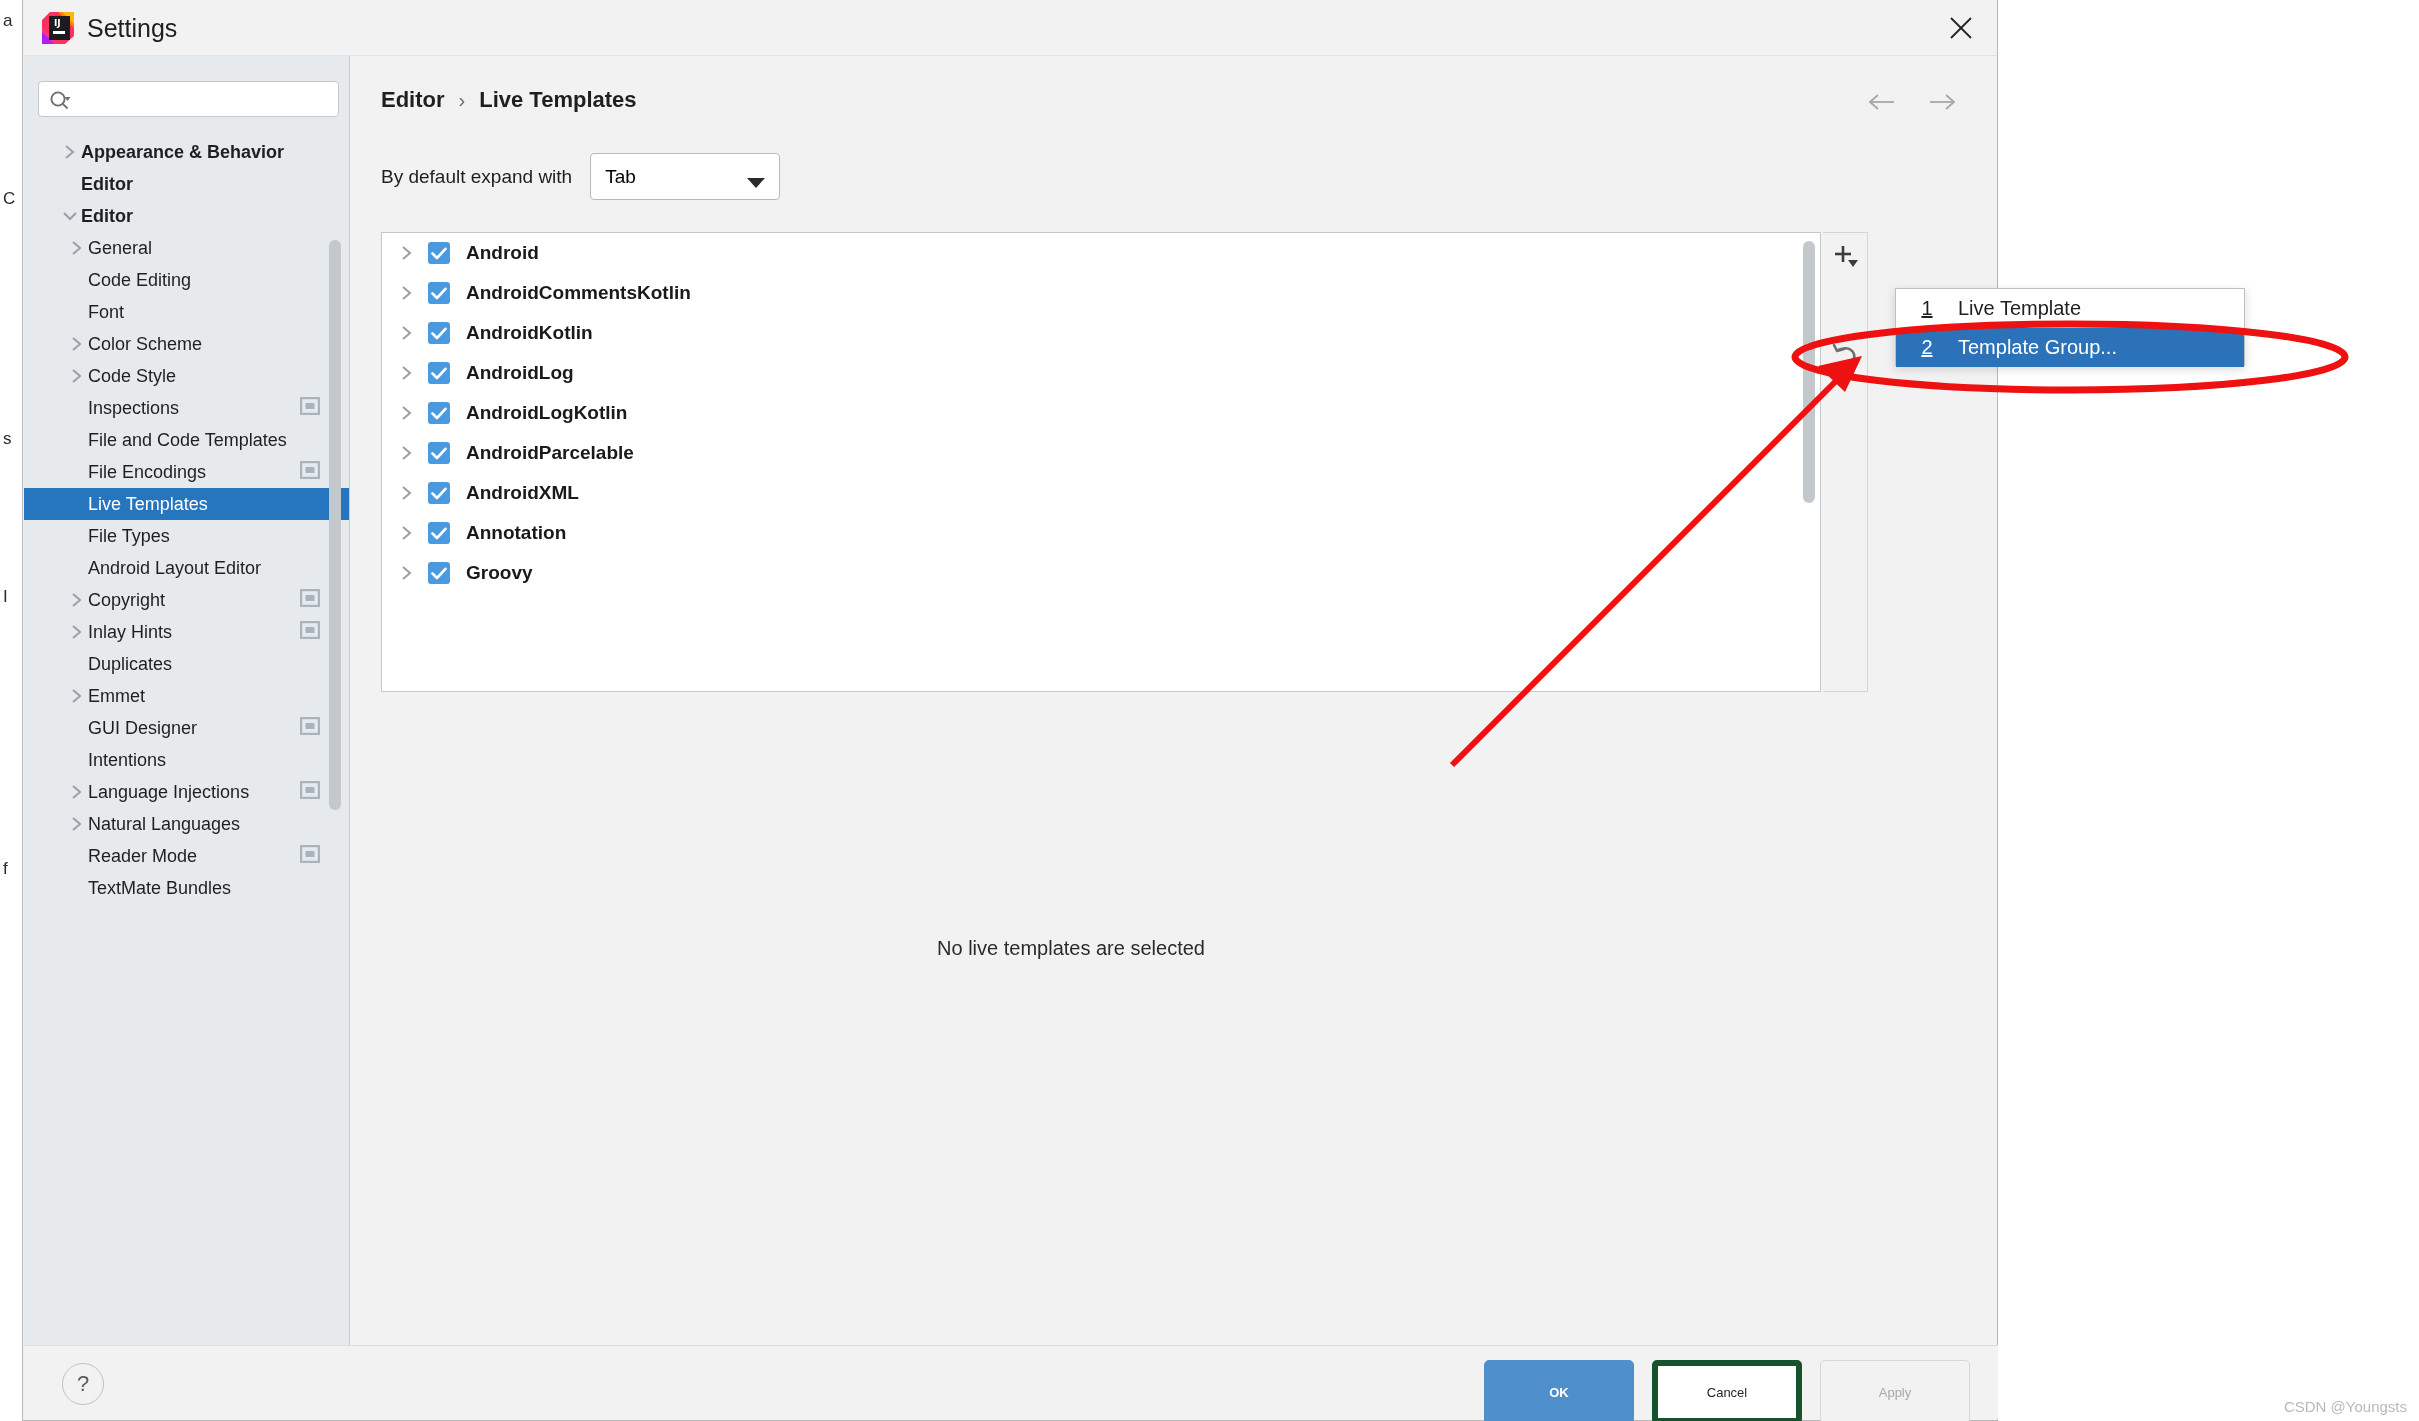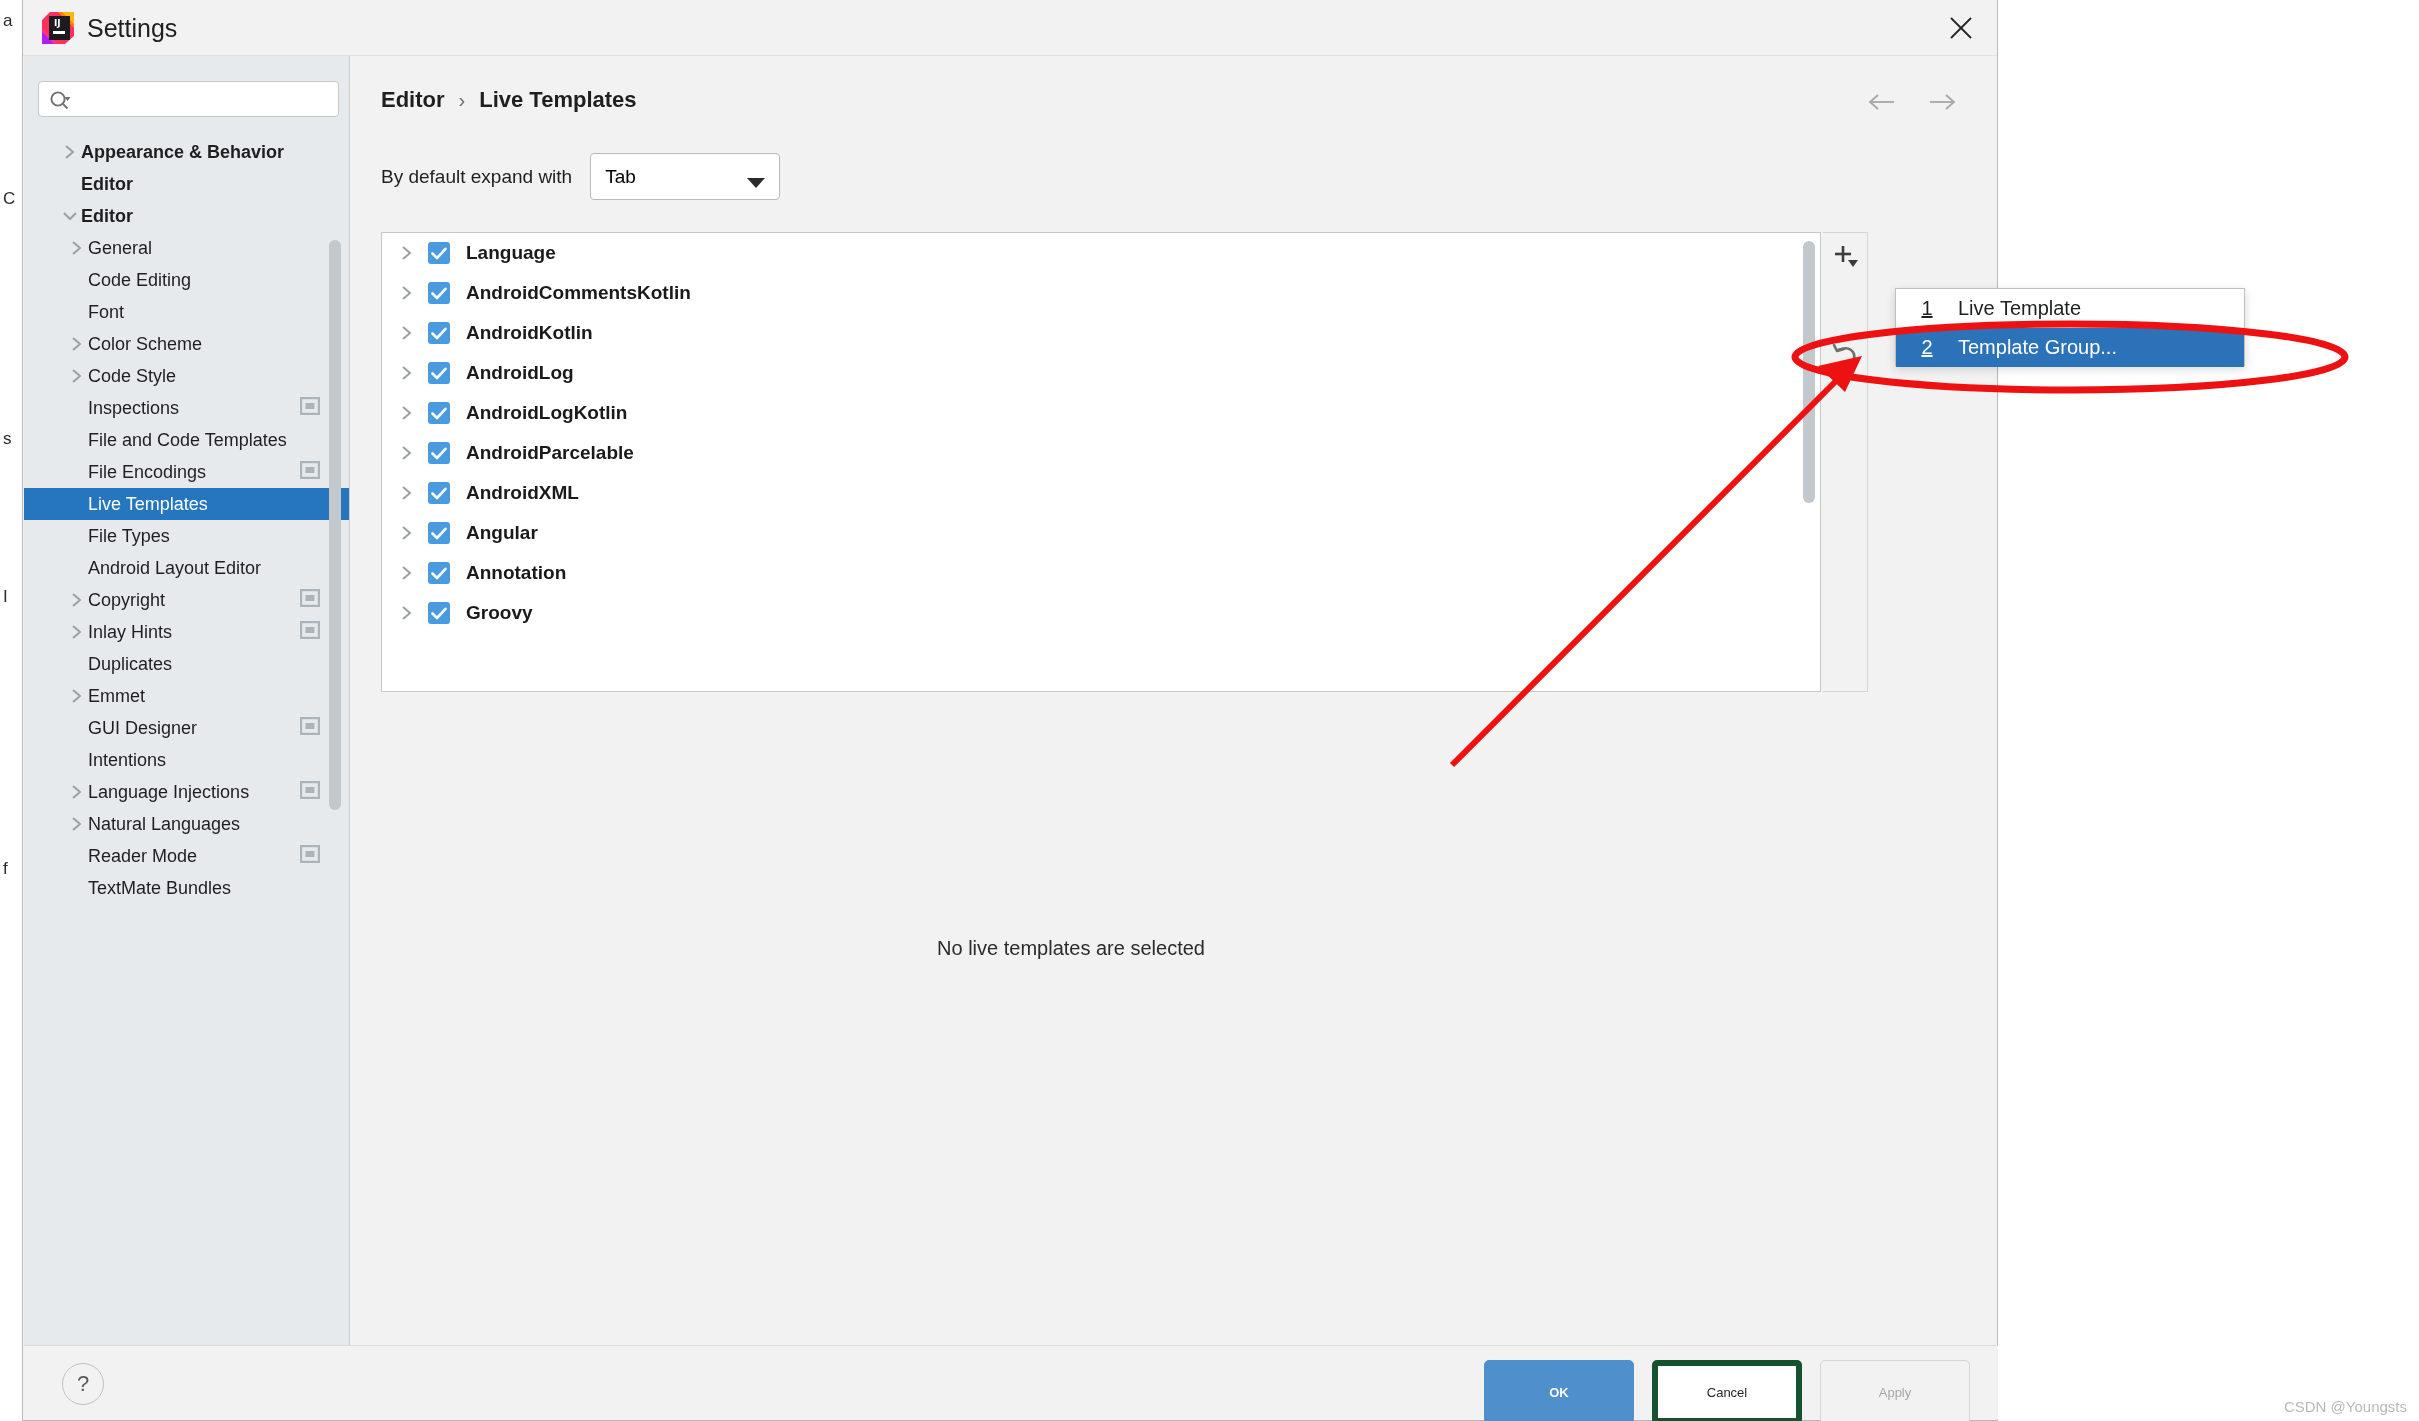--- a/index.html
+++ b/index.html
@@ -513,21 +513,21 @@
             <span class="chev">
               <svg width="14" height="16" viewBox="0 0 14 16">
                 <polyline points="3,2 10,8 3,14" fill="none" stroke="currentColor" stroke-width="2"></polyline>
               </svg>
             </span>
             <span class="cbx" style="background: rgb(74, 154, 224);">
               <svg width="16" height="13" viewBox="0 0 16 13">
                 <polyline points="1.5,6.5 6,11 14.5,1.8" fill="none" stroke="#ffffff" stroke-width="2.6" stroke-linecap="round" stroke-linejoin="round"></polyline>
               </svg>
             </span>
-            <span>Language</span>
+            <span>Android</span>
           </div>
           <div class="list-row">
             <span class="chev">
               <svg width="14" height="16" viewBox="0 0 14 16">
                 <polyline points="3,2 10,8 3,14" fill="none" stroke="currentColor" stroke-width="2"></polyline>
               </svg>
             </span>
             <span class="cbx" style="background: rgb(74, 154, 224);">
               <svg width="16" height="13" viewBox="0 0 16 13">
                 <polyline points="1.5,6.5 6,11 14.5,1.8" fill="none" stroke="#ffffff" stroke-width="2.6" stroke-linecap="round" stroke-linejoin="round"></polyline>
@@ -592,33 +592,20 @@
               <svg width="14" height="16" viewBox="0 0 14 16">
                 <polyline points="3,2 10,8 3,14" fill="none" stroke="currentColor" stroke-width="2"></polyline>
               </svg>
             </span>
             <span class="cbx" style="background: rgb(74, 154, 224);">
               <svg width="16" height="13" viewBox="0 0 16 13">
                 <polyline points="1.5,6.5 6,11 14.5,1.8" fill="none" stroke="#ffffff" stroke-width="2.6" stroke-linecap="round" stroke-linejoin="round"></polyline>
               </svg>
             </span>
             <span>AndroidXML</span>
-          </div>
-          <div class="list-row">
-            <span class="chev">
-              <svg width="14" height="16" viewBox="0 0 14 16">
-                <polyline points="3,2 10,8 3,14" fill="none" stroke="currentColor" stroke-width="2"></polyline>
-              </svg>
-            </span>
-            <span class="cbx" style="background: rgb(74, 154, 224);">
-              <svg width="16" height="13" viewBox="0 0 16 13">
-                <polyline points="1.5,6.5 6,11 14.5,1.8" fill="none" stroke="#ffffff" stroke-width="2.6" stroke-linecap="round" stroke-linejoin="round"></polyline>
-              </svg>
-            </span>
-            <span>Angular</span>
           </div>
           <div class="list-row">
             <span class="chev">
               <svg width="14" height="16" viewBox="0 0 14 16">
                 <polyline points="3,2 10,8 3,14" fill="none" stroke="currentColor" stroke-width="2"></polyline>
               </svg>
             </span>
             <span class="cbx" style="background: rgb(74, 154, 224);">
               <svg width="16" height="13" viewBox="0 0 16 13">
                 <polyline points="1.5,6.5 6,11 14.5,1.8" fill="none" stroke="#ffffff" stroke-width="2.6" stroke-linecap="round" stroke-linejoin="round"></polyline>

